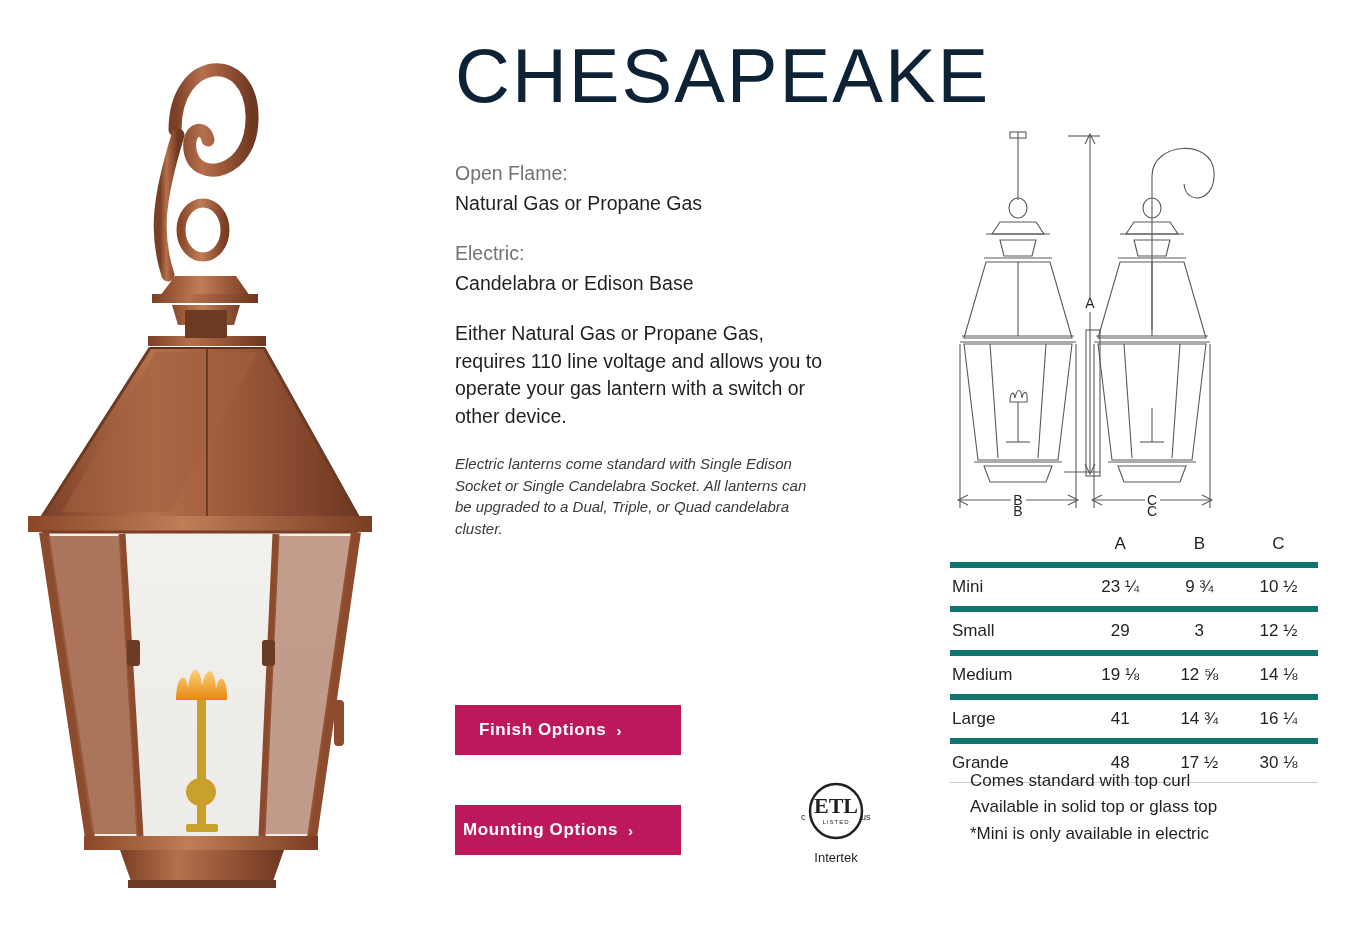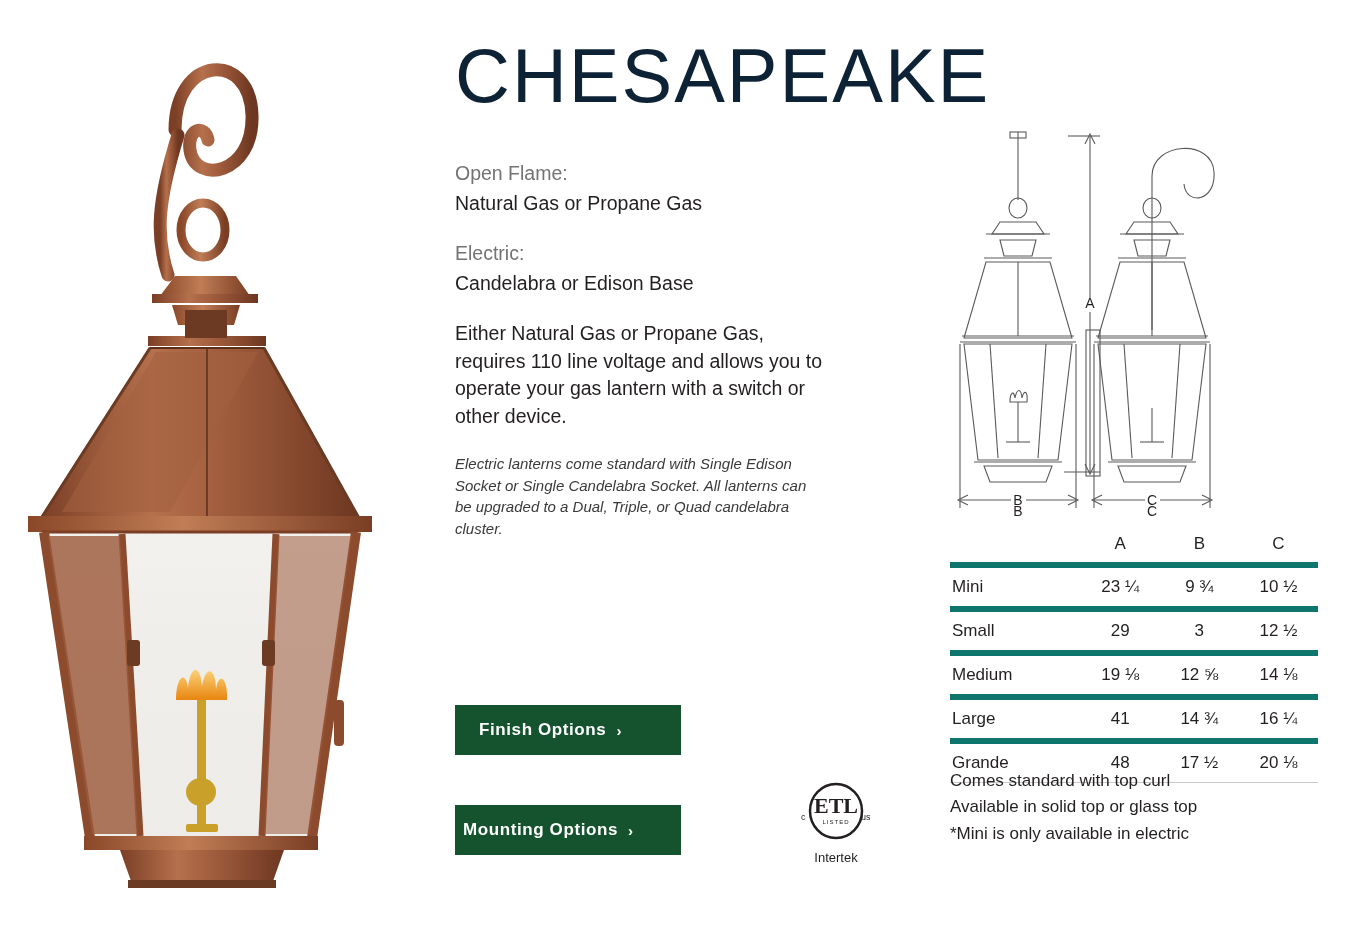--- a/index.html
+++ b/index.html
@@ -64,21 +64,21 @@
     margin: 10px 0 0 0;
     width: 352px;
   }
 
   
   .opt-button {
     position: absolute;
     left: 455px;
     width: 226px;
     height: 50px;
-    background: #14532d;
+    background: #be185d;
     color: #ffffff;
     display: flex;
     align-items: center;
     padding-left: 24px;
     box-sizing: border-box;
     font-size: 17px;
     font-weight: bold;
     letter-spacing: .6px;
     cursor: pointer;
     user-select: none;
@@ -142,21 +142,21 @@
 
   
   #footnotes {
     position: absolute;
     left: 950px; top: 768px;
     width: 380px;
     font-size: 17px;
     line-height: 1.55;
     color: #231f20;
   }
-  #footnotes div { white-space: nowrap; }
+  #footnotes div { white-space: nowrap; margin-left: 20px; }
 </style>
 </head>
 <body>
 
 <div id="product-photo">
   <svg width="440" height="952" viewBox="0 0 440 952" xmlns="http://www.w3.org/2000/svg">
     <defs>
       <linearGradient id="cop" x1="0" y1="0" x2="1" y2="0">
         <stop offset="0%" stop-color="#7b3f26"></stop>
         <stop offset="35%" stop-color="#b5704c"></stop>
@@ -392,21 +392,21 @@
     <tr>
       <td class="rowhead">Large</td>
       <td>41</td>
       <td>14 ¾</td>
       <td>16 ¼</td>
     </tr>
     <tr>
       <td class="rowhead">Grande</td>
       <td>48</td>
       <td>17 ½</td>
-      <td>20 ⅛</td>
+      <td>30 ⅛</td>
     </tr>
   </tbody>
 </table>
 
 <div id="footnotes">
   <div>Comes standard with top curl</div>
   <div>Available in solid top or glass top</div>
   <div>*Mini is only available in electric</div>
 </div>
 

